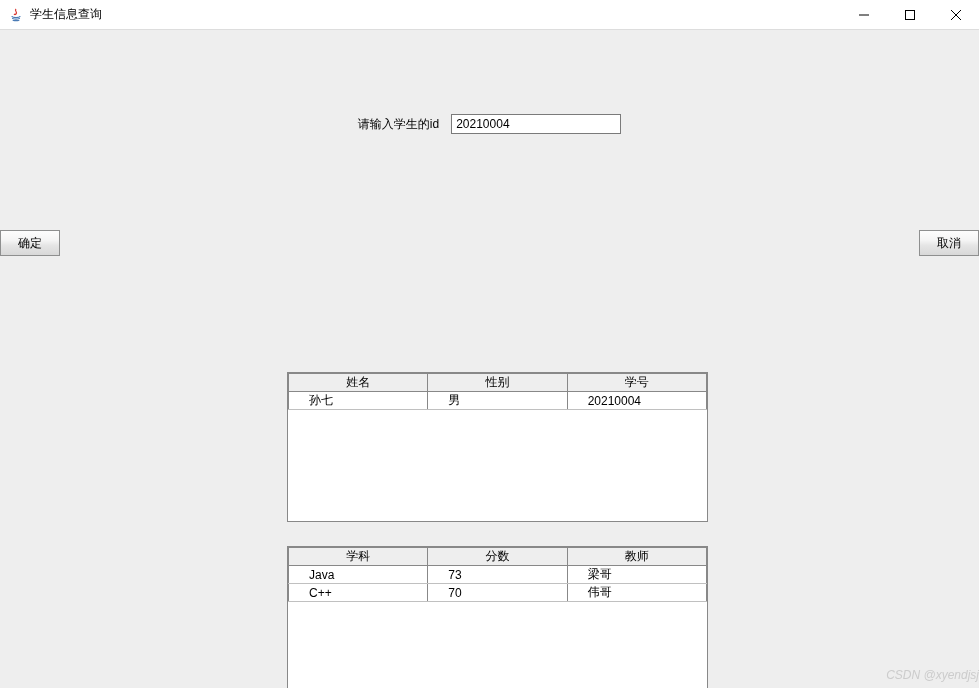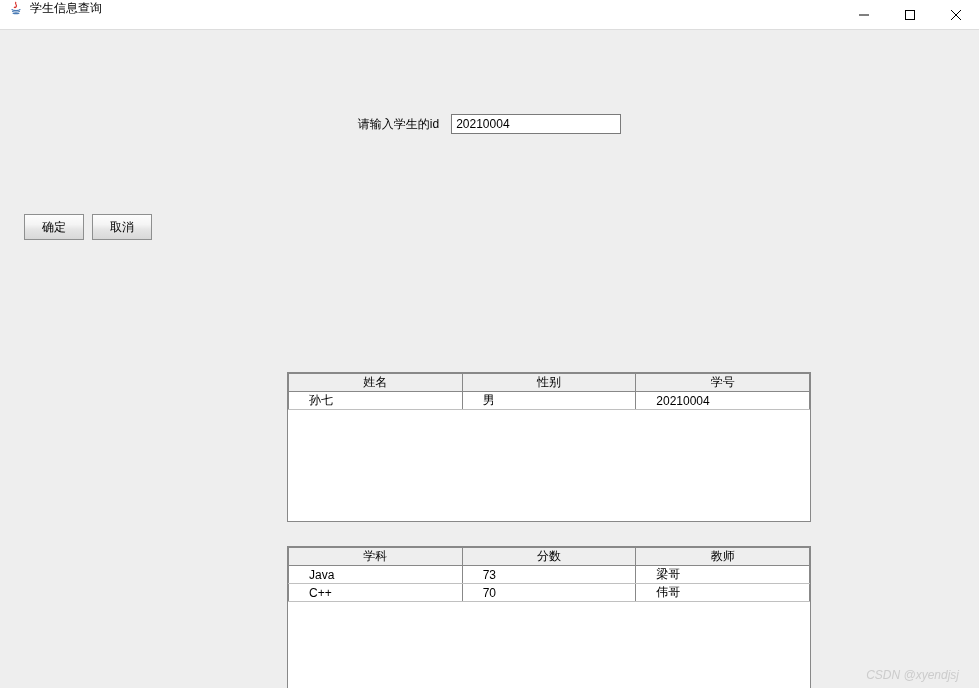--- a/index.html
+++ b/index.html
@@ -13,20 +13,21 @@
       background: #fff;
       width: 979px;
       height: 688px;
       overflow: hidden;
       position: relative;
     }
     .title-bar {
       height: 30px;
       background: #fff;
       display: flex;
+      align-items: center;
       padding: 0 0 0 8px;
       border-bottom: 1px solid #ddd;
     }
     .title-bar-icon {
       width: 16px;
       height: 16px;
       margin-right: 6px;
       display: flex;
       align-items: center;
       justify-content: center;
@@ -78,43 +79,42 @@
       height: 20px;
       border: 1px solid #7a7a7a;
       background: #fff;
       font-size: 12px;
       padding: 1px 4px;
       color: #000;
       font-family: inherit;
     }
     .button-row {
       position: absolute;
-      top: 184px;
+      top: 200px;
       left: 0;
       right: 0;
       display: flex;
-      justify-content: flex-start;
+      justify-content: space-between;
       gap: 8px;
-      padding-left: 24px;
     }
     .swing-button {
       width: 60px;
       height: 26px;
       background: linear-gradient(to bottom, #fdfdfd 0%, #f4f4f4 40%, #e5e5e5 60%, #d8d8d8 100%);
       border: 1px solid #8e8f8f;
       border-radius: 0;
       font-size: 12px;
       color: #000;
       cursor: pointer;
       font-family: inherit;
     }
     .table-wrapper {
       position: absolute;
       left: 287px;
-      width: 524px;
+      width: 421px;
       height: 150px;
       background: #fff;
       border: 1px solid #888;
     }
     .table-wrapper.first {
       top: 342px;
     }
     .table-wrapper.second {
       top: 516px;
     }
@@ -139,21 +139,21 @@
       border-right: 1px solid #888;
       height: 17px;
       font-size: 12px;
       padding: 0 20px;
       color: #000;
       background: #fff;
     }
     .watermark {
       position: absolute;
       bottom: 6px;
-      right: 20px;
+      right: 0;
       font-size: 12px;
       color: #ccc;
       font-style: italic;
     }
   </style>
 </head>
 <body>
 
 <div class="title-bar">
   <span class="title-bar-icon">

